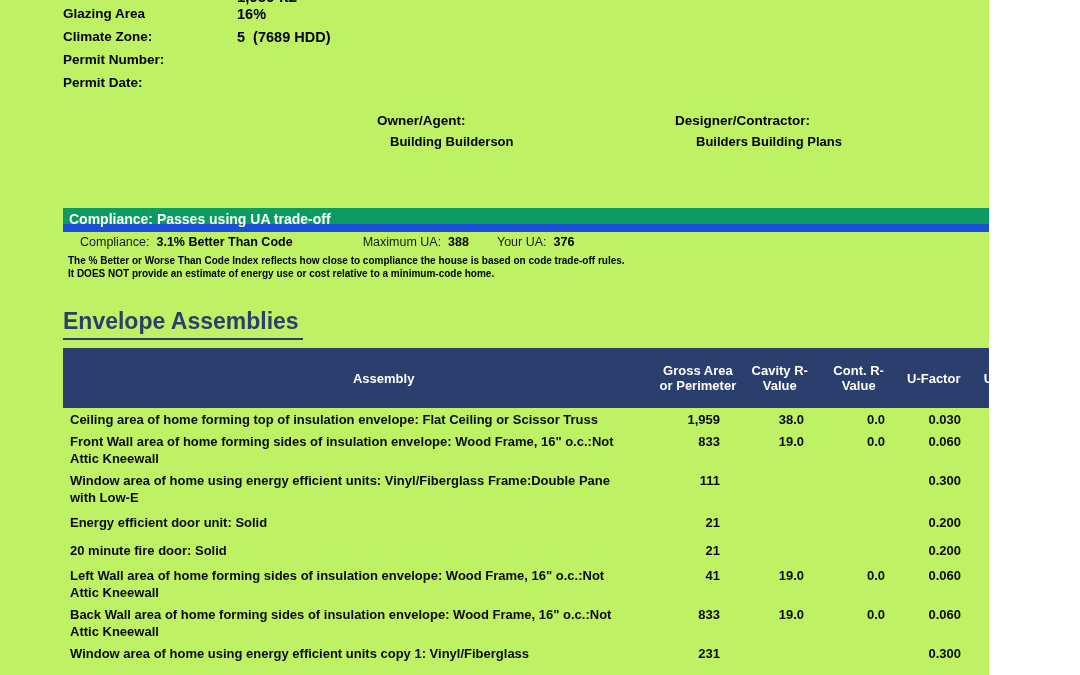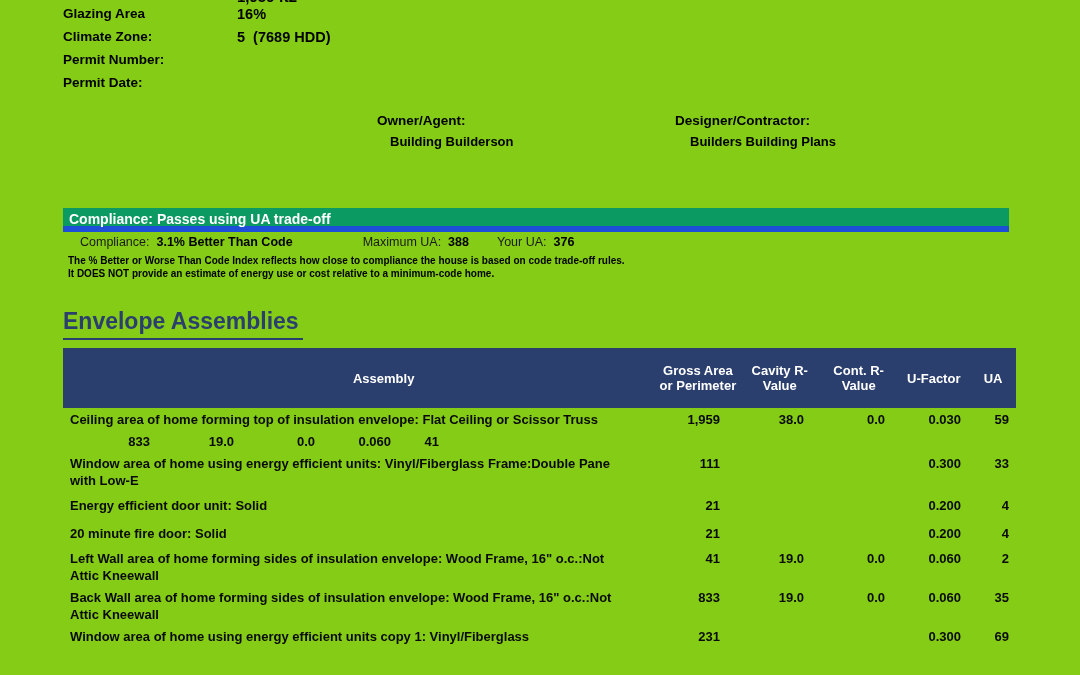--- a/index.html
+++ b/index.html
@@ -1,19 +1,19 @@
 <!DOCTYPE html>
 <html><head>
 <meta charset="utf-8">
 <style>
   * { margin:0; padding:0; box-sizing:border-box; }
   html,body { background:#ffffff; }
   .page {
-    position:relative; width:1080px; height:675px;
-    background:#84cc16; overflow:hidden;
+    position:relative; width:989px; height:675px;
+    background:#bef264; overflow:hidden;
     font-family:"Liberation Sans", sans-serif; color:#000;
   }
 
   
   .clip-top { position:absolute; left:237px; top:0; height:6px; overflow:hidden; }
   .clip-top span { display:block; margin-top:-12px; font-weight:bold; font-size:15px; }
 
   
   .hdr-fields { position:absolute; left:63px; top:6px; }
   .hdr-row { height:23px; display:flex; align-items:flex-start; }
@@ -23,26 +23,26 @@
   
   .parties { position:absolute; top:113px; left:0; width:1080px; height:50px; }
   .party { position:absolute; top:0; }
   .party-0 { left:63px; }
   .party-1 { left:377px; }
   .party-2 { left:675px; }
   .p-label { font-weight:bold; font-size:13.5px; }
   .p-value { font-weight:bold; font-size:13px; margin-top:6px; }
   .party-0 .p-value { margin-left:10px; }
   .party-1 .p-value { margin-left:13px; }
-  .party-2 .p-value { margin-left:15px; }
+  .party-2 .p-value { margin-left:21px; }
 
   
   .banner {
     position:absolute; left:63px; top:208px; width:946px; height:24px;
-    background:#0a9a62; border-bottom:6px solid #1d4ed8;
+    background:#0a9a62; border-bottom:8px solid #1d4ed8;
     color:#fff; font-weight:bold; font-size:14px; line-height:22px;
     padding-left:6px;
   }
 
   
   .stats { position:absolute; left:68px; top:235px; font-size:12.5px; display:flex; align-items:baseline; white-space:nowrap;margin-left:12px; }
   .stat-label { color:#1a1a1a; }
   .stat-value { font-weight:bold; margin-left:7px; }
   .gap-a { width:70px; }
   .gap-b { width:28px; }
@@ -145,20 +145,21 @@
     <div class="trow">
       <div class="td-assembly">Ceiling area of home forming top of insulation envelope: Flat Ceiling or Scissor Truss</div>
       <div class="td-num td-gross">1,959</div>
       <div class="td-num td-cavity">38.0</div>
       <div class="td-num td-cont">0.0</div>
       <div class="td-num td-ufactor">0.030</div>
       <div class="td-num td-ua">59</div>
     </div>
 
     <div class="trow">
+      <div class="td-assembly">Front Wall area of home forming sides of insulation envelope: Wood Frame, 16" o.c.:Not Attic Kneewall</div>
       <div class="td-num td-gross">833</div>
       <div class="td-num td-cavity">19.0</div>
       <div class="td-num td-cont">0.0</div>
       <div class="td-num td-ufactor">0.060</div>
       <div class="td-num td-ua">41</div>
     </div>
 
     <div class="trow">
       <div class="td-assembly">Window area of home using energy efficient units: Vinyl/Fiberglass Frame:Double Pane with Low-E</div>
       <div class="td-num td-gross">111</div>

